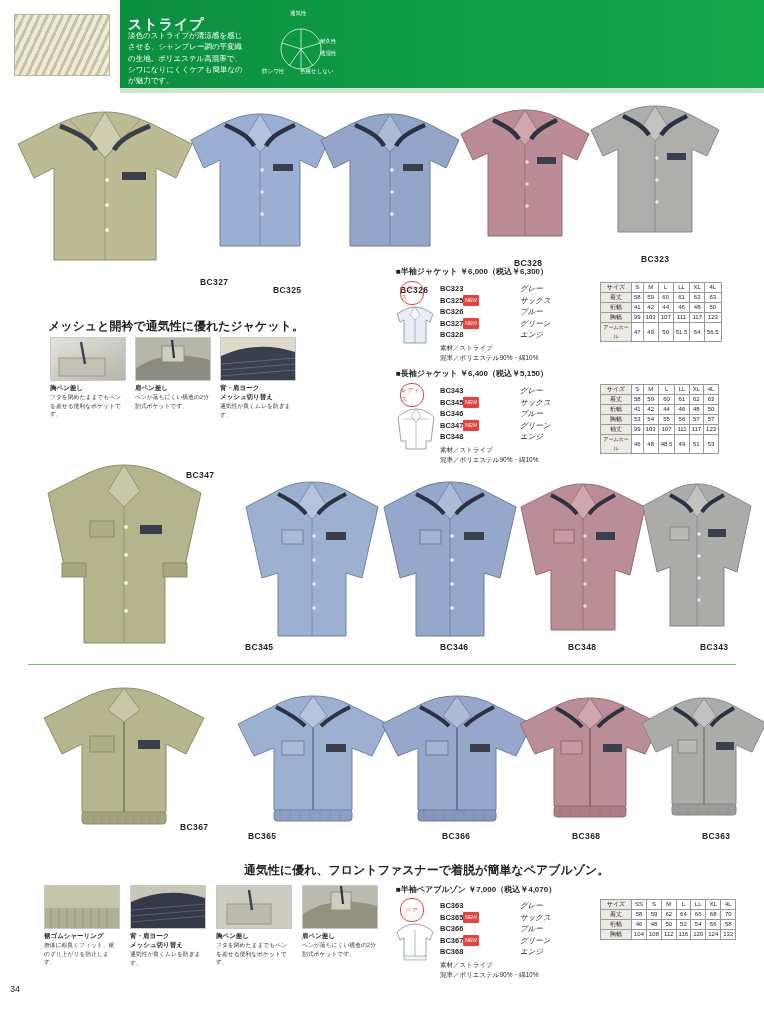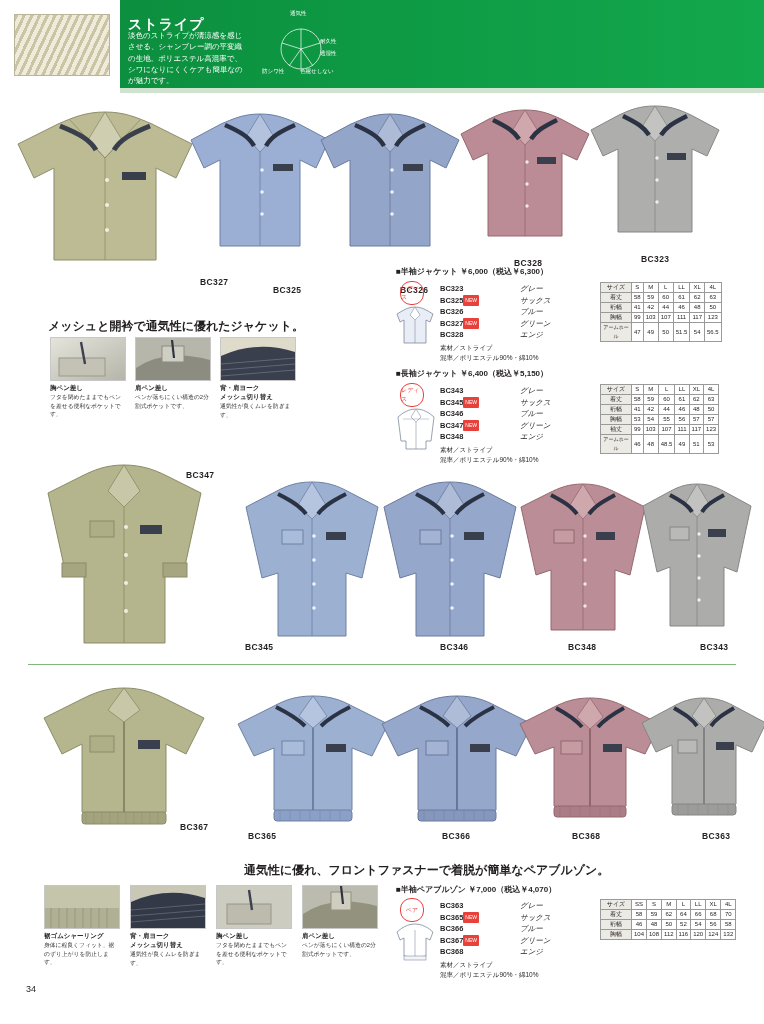--- a/index.html
+++ b/index.html
@@ -40,21 +40,21 @@
   
   .headline{position:absolute;font-size:12px;font-weight:bold;color:#231f20;}
   .rule{position:absolute;height:1px;background:#7db77d;}
 
   
   .feat{position:absolute;width:74px;}
   .feat .ph{width:74px;height:42px;border:1px solid #c7c7c7;overflow:hidden;position:relative;}
   .feat .cap{font-size:6.5px;font-weight:bold;margin-top:2px;line-height:9px;}
   .feat .body{font-size:5.8px;line-height:8.5px;color:#333;margin-top:1px;}
 
-  .pageno{position:absolute;left:26px;top:984px;font-size:9px;color:#231f20;}
+  .pageno{position:absolute;left:10px;top:984px;font-size:9px;color:#231f20;}
 
   
   .lineart{position:absolute;}
 </style>
 </head>
 <body>
 
 <div class="page">
 
   <div class="banner"></div>

